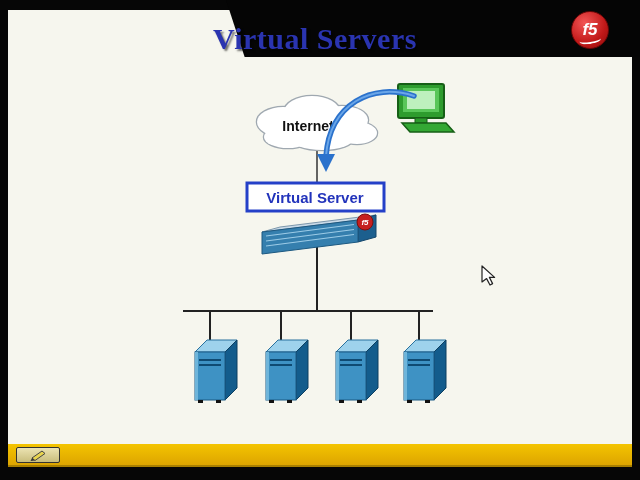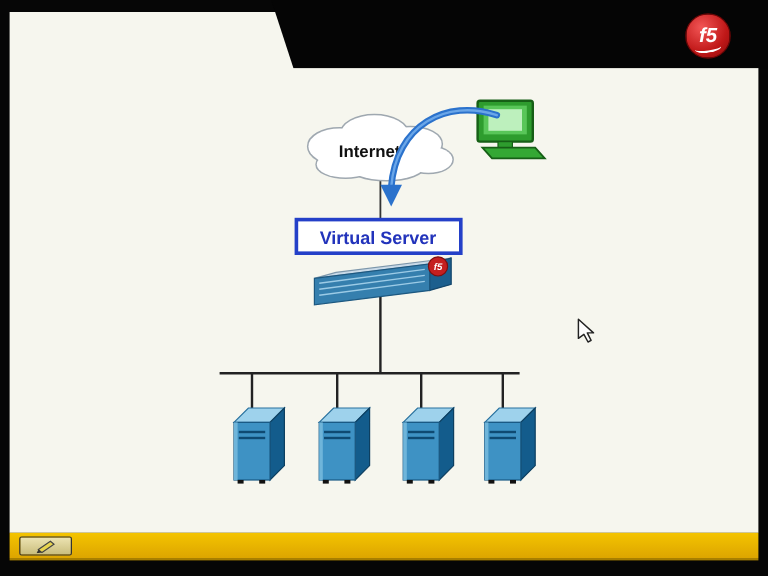--- a/index.html
+++ b/index.html
@@ -27,20 +27,21 @@
            background:linear-gradient(#ece3b2,#c9bd7c);display:flex;align-items:center;
            justify-content:center;padding:0;cursor:pointer;}
   svg text{font-family:"Liberation Sans",sans-serif;}
 </style>
 </head>
 <body>
 
 <div class="frame">
   <div class="slide"></div>
   <div class="top-band"></div>
+  <div class="slide-title">Virtual Servers</div>
   <div class="f5-logo">
     <span>f5</span>
   </div>
 
   <svg class="diagram-svg" viewBox="0 0 640 480">
 
     <line x1="317" y1="148" x2="317" y2="184" stroke="#333" stroke-width="1.5"></line>
 
     <line x1="317" y1="247" x2="317" y2="311" stroke="#222" stroke-width="2"></line>
 

